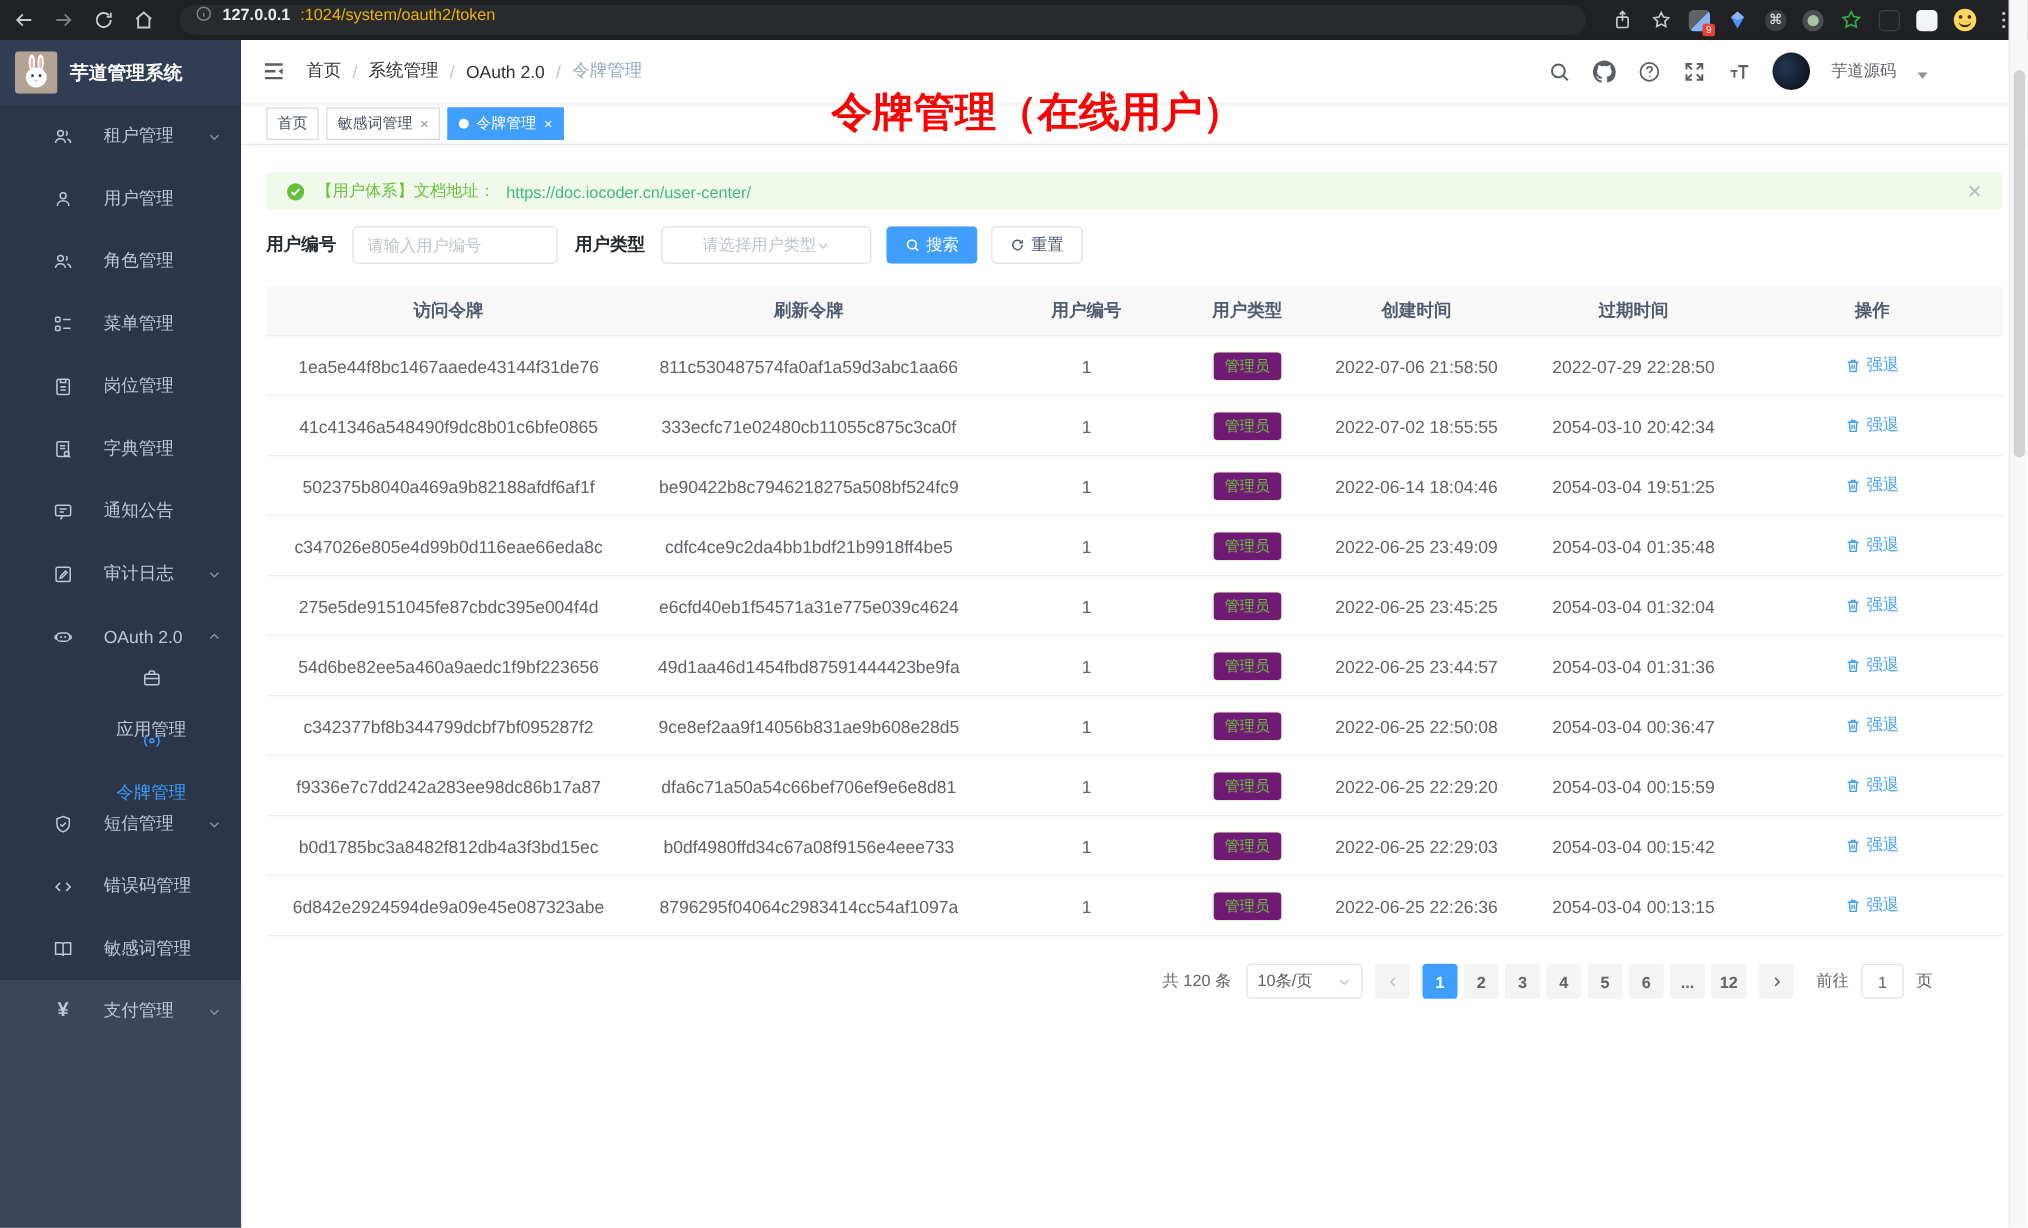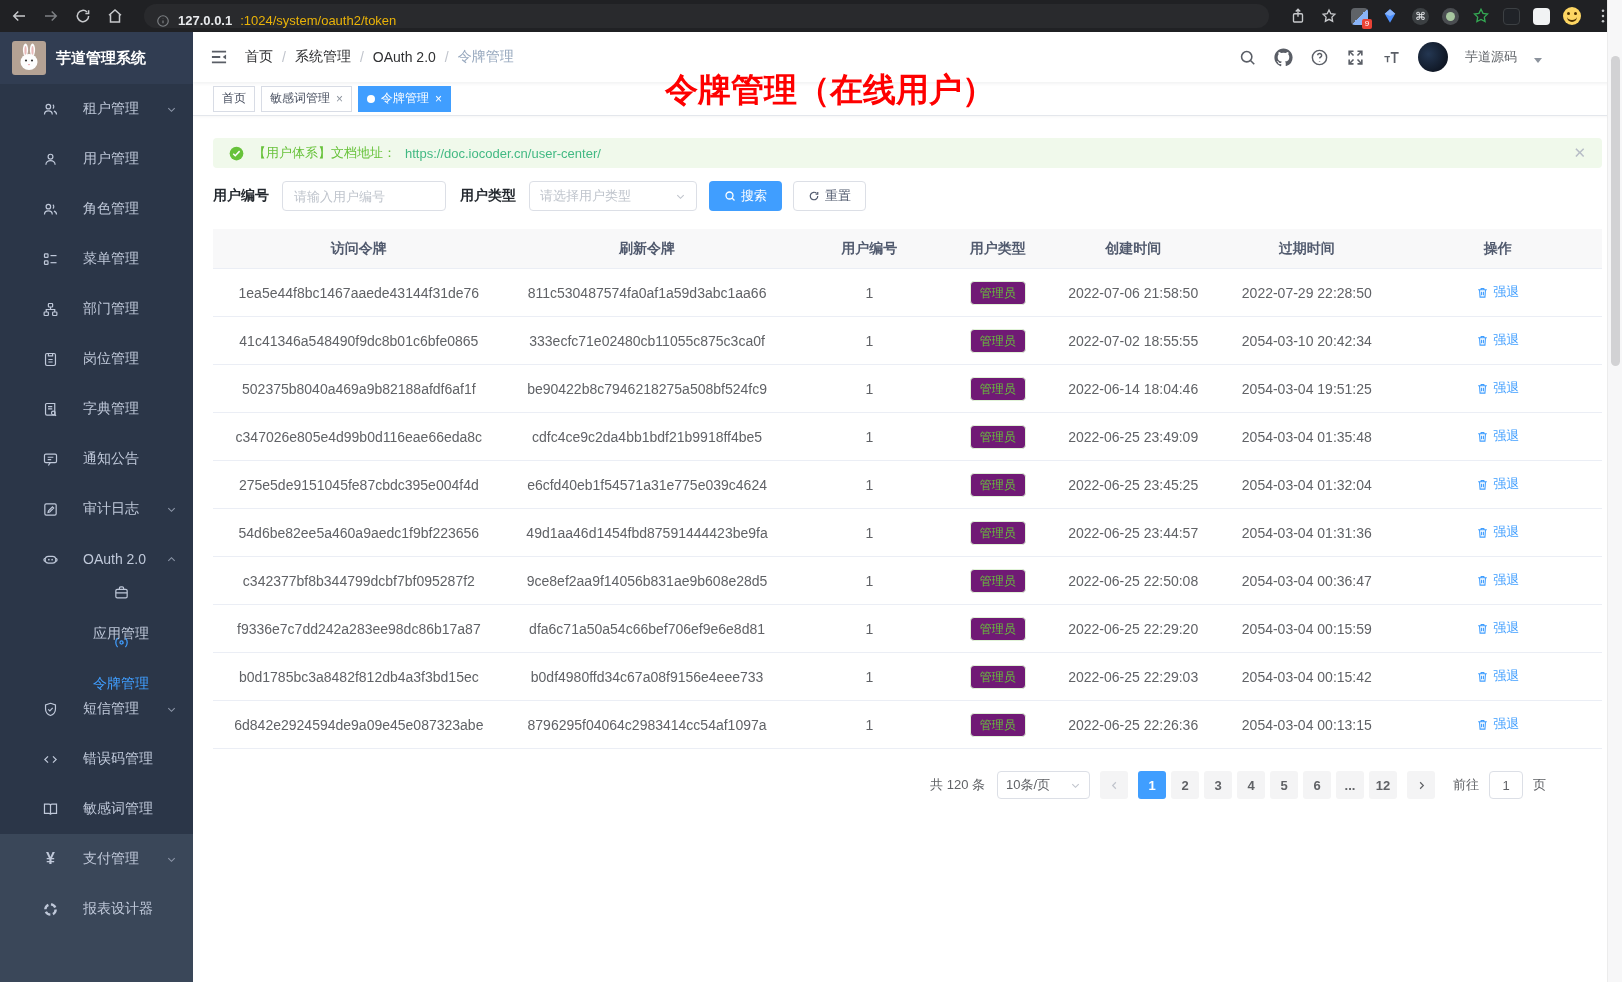--- a/index.html
+++ b/index.html
@@ -3,21 +3,21 @@
 <meta charset="utf-8">
 <style>
   * { margin:0; padding:0; box-sizing:border-box; }
   html,body { width:1622px; height:982px; overflow:hidden; font-family:"Liberation Sans", sans-serif; background:#fff; }
   svg { display:block; }
 
   
   .browser { height:32px; background:#202124; display:flex; align-items:center; padding:0 10px; gap:14px; }
   .b-ic { width:18px; height:18px; color:#c7c9cc; display:flex; align-items:center; justify-content:center; flex:none; }
   .b-ic.dim { color:#7d8084; }
-  .url-pill { flex:1; height:24px; background:#292a2d; border-radius:12px; display:flex; align-items:flex-end; padding:0 12px; gap:8px; margin:0 6px; min-width:0; }
+  .url-pill { flex:1; height:24px; background:#292a2d; border-radius:12px; display:flex; align-items:flex-start; padding:0 12px; gap:8px; margin:0 6px; min-width:0; }
   .url-pill .host { color:#e8eaed; font-size:13px; font-weight:bold; }
   .url-pill .path { color:#eab308; font-size:13px; }
   .b-right { display:flex; align-items:center; gap:13px; }
   .ext { width:17px; height:17px; border-radius:4px; position:relative; flex:none; }
   .ext-grid { background:linear-gradient(135deg,#5f6368 50%,#8ab4f8 50%); }
   .ext-badge { position:absolute; right:-4px; bottom:-4px; background:#e94235; color:#fff; font-size:8px; min-width:10px; height:10px; line-height:10px; text-align:center; border-radius:2px; padding:0 1px; }
   .ext-dark { background:#3c4043; border-radius:50%; color:#e8eaed; font-size:11px; text-align:center; line-height:17px; }
   .ext-rec { background:#4a4d51; border-radius:50%; }
   .ext-rec::after { content:""; position:absolute; left:4px; top:4px; width:9px; height:9px; border-radius:50%; background:#a8c7a0; }
   .ext-sq-dark { background:#202328; border:1px solid #3c4043; }
@@ -71,21 +71,21 @@
   .content { flex:1; padding:22px 20px 0; position:relative; }
 
   .alert { height:30px; background:#f0f9eb; border-radius:4px; display:flex; align-items:center; gap:9px; padding:0 16px; font-size:13px; color:#67c23a; }
   .alert-link { color:#42b983; text-decoration:none; }
   .alert-x { margin-left:auto; color:#b7bdc6; font-size:15px; cursor:pointer; }
 
   .search-row { margin-top:13px; display:flex; align-items:center; font-size:14px; }
   .f-label { font-weight:bold; color:#24292f; margin-right:13px; white-space:nowrap; }
   .f-input { width:164px; height:30px; border:1px solid #dcdfe6; border-radius:4px; padding:0 11px; font-size:13px; color:#606266; outline:none; font-family:inherit; }
   .f-input::placeholder { color:#bfc4cc; }
-  .f-select { width:168px; height:30px; border:1px solid #dcdfe6; border-radius:4px; padding:0 10px; display:flex; align-items:center; justify-content:space-between; cursor:pointer; }
+  .f-select { width:168px; height:30px; border:1px solid #dcdfe6; border-radius:4px; padding:0 10px; display:flex; align-items:center; justify-content:center; cursor:pointer; }
   .f-select .ph { font-size:13px; color:#bfc4cc; }
   .sel-caret { width:11px; height:11px; color:#c0c4cc; } .gap2 { width:14px; }
   .btn { height:30px; border-radius:4px; display:flex; align-items:center; gap:5px; font-size:13px; cursor:pointer; padding:0 14px; border:1px solid transparent; white-space:nowrap; }
   .btn-primary { background:#409eff; color:#fff; margin-left:12px; }
   .btn-plain { background:#fff; color:#515a6e; border-color:#dcdfe6; margin-left:11px; }
   .btn svg { width:12px; height:12px; }
 
   .table { margin-top:18px; }
   .tr { display:flex; align-items:center; border-bottom:1px solid #ebeef5; }
   .thead { background:#f8f8f9; height:40px; font-weight:bold; color:#515a6e; font-size:14px; }
@@ -253,31 +253,20 @@
               <path d="M12 6.5h8.5"></path>
               <rect x="3.5" y="14" width="5" height="5" rx="1"></rect>
               <path d="M12 16.5h8.5"></path>
             </svg>
           </span>
           <span>菜单管理</span>
         </div>
         <div class="m-item">
           <span class="m-ic">
             <svg viewBox="0 0 24 24" fill="none" stroke="currentColor" stroke-width="1.7">
-              <rect x="9" y="3.5" width="6" height="5" rx="1"></rect>
-              <rect x="3" y="15.5" width="6" height="5" rx="1"></rect>
-              <rect x="15" y="15.5" width="6" height="5" rx="1"></rect>
-              <path d="M12 8.5v3.5M6 15.5v-3.5h12v3.5"></path>
-            </svg>
-          </span>
-          <span>部门管理</span>
-        </div>
-        <div class="m-item">
-          <span class="m-ic">
-            <svg viewBox="0 0 24 24" fill="none" stroke="currentColor" stroke-width="1.7">
               <rect x="5" y="3.5" width="14" height="17" rx="2"></rect>
               <path d="M9 3.5v3.5h6V3.5"></path>
               <path d="M9 12h6M9 15.5h6"></path>
             </svg>
           </span>
           <span>岗位管理</span>
         </div>
         <div class="m-item">
           <span class="m-ic">
             <svg viewBox="0 0 24 24" fill="none" stroke="currentColor" stroke-width="1.7">
@@ -383,28 +372,20 @@
         <div class="m-item">
           <span class="m-ic">
             <span class="char-ic">¥</span>
           </span>
           <span>支付管理</span>
           <span class="m-chev">
             <svg viewBox="0 0 24 24" fill="none" stroke="currentColor" stroke-width="2.4">
               <path d="M5 9l7 7 7-7"></path>
             </svg>
           </span>
-        </div>
-        <div class="m-item">
-          <span class="m-ic">
-            <svg viewBox="0 0 24 24" fill="none" stroke="currentColor" stroke-width="3.4">
-              <circle cx="12" cy="12" r="7.3" stroke-dasharray="7.6 3.8"></circle>
-            </svg>
-          </span>
-          <span>报表设计器</span>
         </div>
       </nav>
   </aside>
 
   <div class="main">
     <div class="annotation">令牌管理（在线用户）</div>
 
     <header class="navbar">
       <span class="hamburger">
         <svg viewBox="0 0 24 24" fill="none" stroke="currentColor" stroke-width="2.2">

